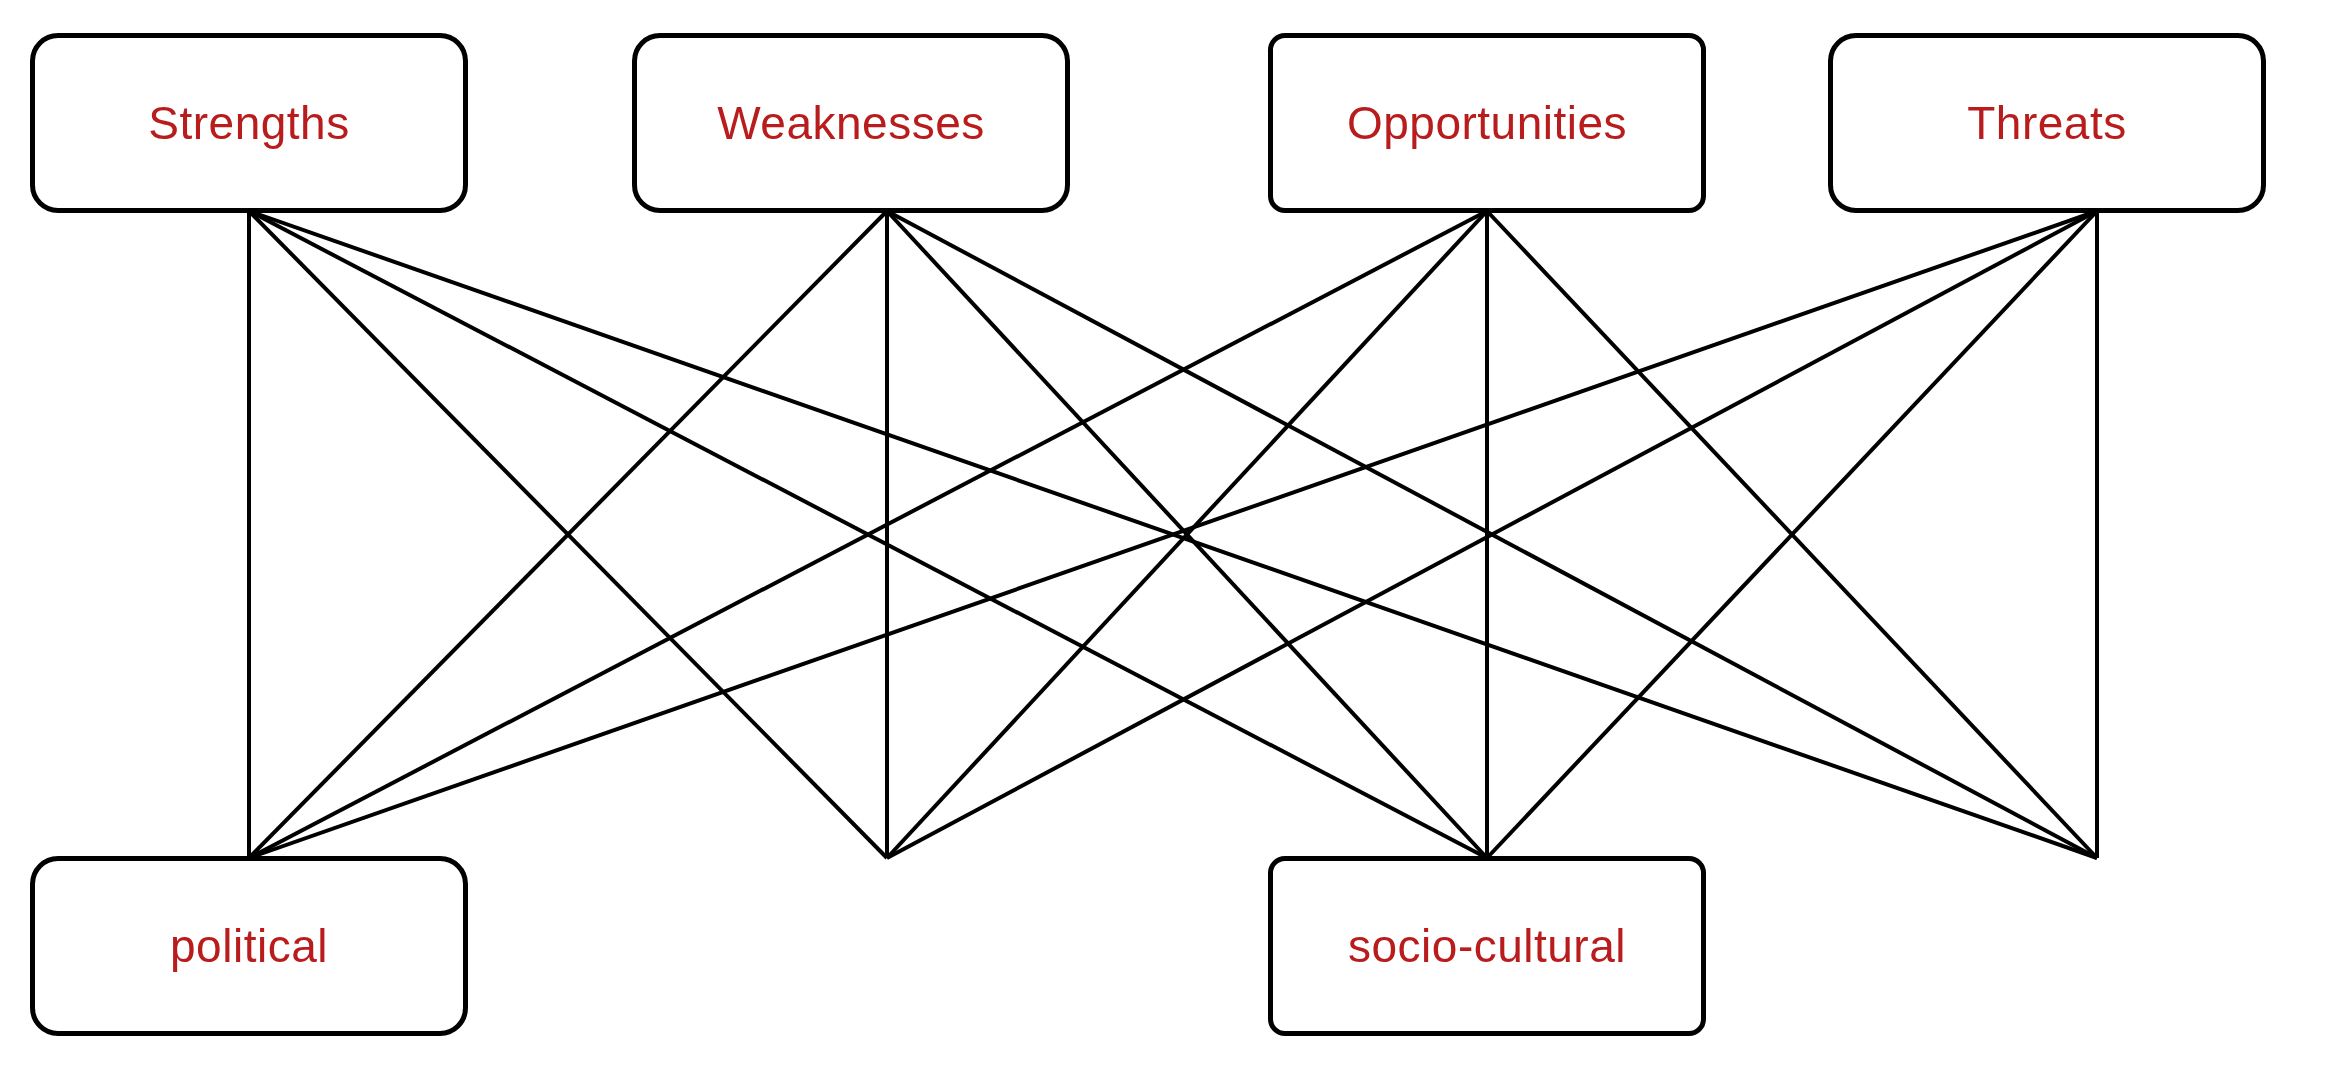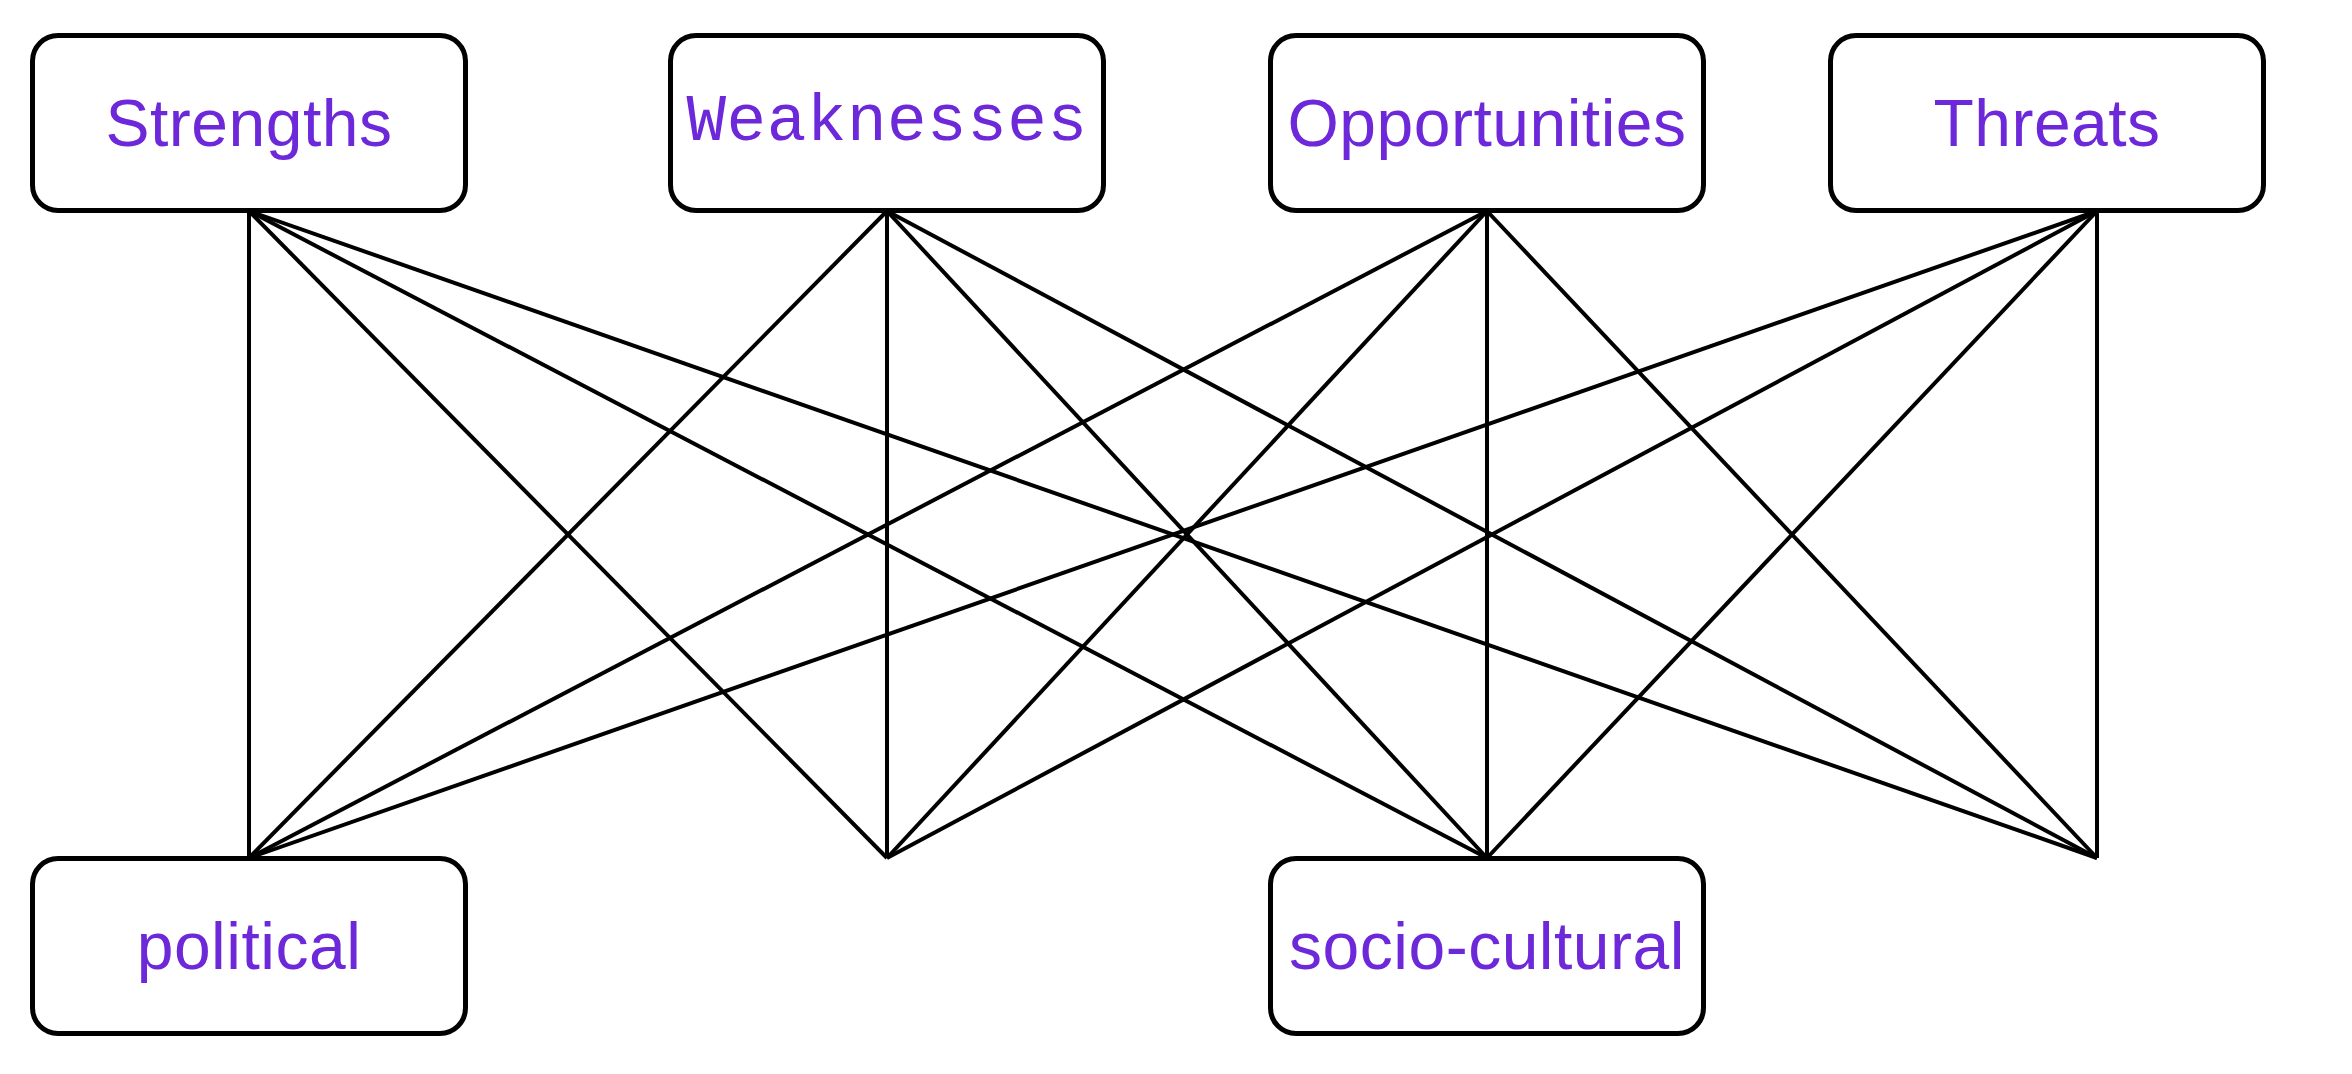--- a/index.html
+++ b/index.html
@@ -32,31 +32,31 @@
     height: 180px;
     box-sizing: border-box;
     border: 5px solid #000000;
     border-radius: 28px;
     background: #ffffff;
     display: flex;
     align-items: center;
     justify-content: center;
   }
   .node .label {
-    font-size: 66px;
+    font-size: 46px;
     line-height: 1;
-    color: #6d28d9;
+    color: #b91c1c;
     letter-spacing: 0.5px;
     white-space: nowrap;
   }
   .row-top    { top: 33px; }
   .row-bottom { top: 856px; justify-content: center; }
   .c0 { left: 30px; }
-  .c1 { left: 668px; font-family: Liberation Mono, monospace; }
-  .c2 { left: 1268px; }
+  .c1 { left: 632px; }
+  .c2 { left: 1268px; border-radius: 17px; }
   .c3 { left: 1828px; }
 </style>
 </head>
 <body>
 
 <div class="canvas">
 
   <svg class="edges-svg" id="edges" viewBox="0 0 2352 1074" xmlns="http://www.w3.org/2000/svg">
       <line x1="249" y1="211" x2="249" y2="858" stroke="#000000" stroke-width="4"></line>
       <line x1="249" y1="211" x2="887" y2="858" stroke="#000000" stroke-width="4"></line>

